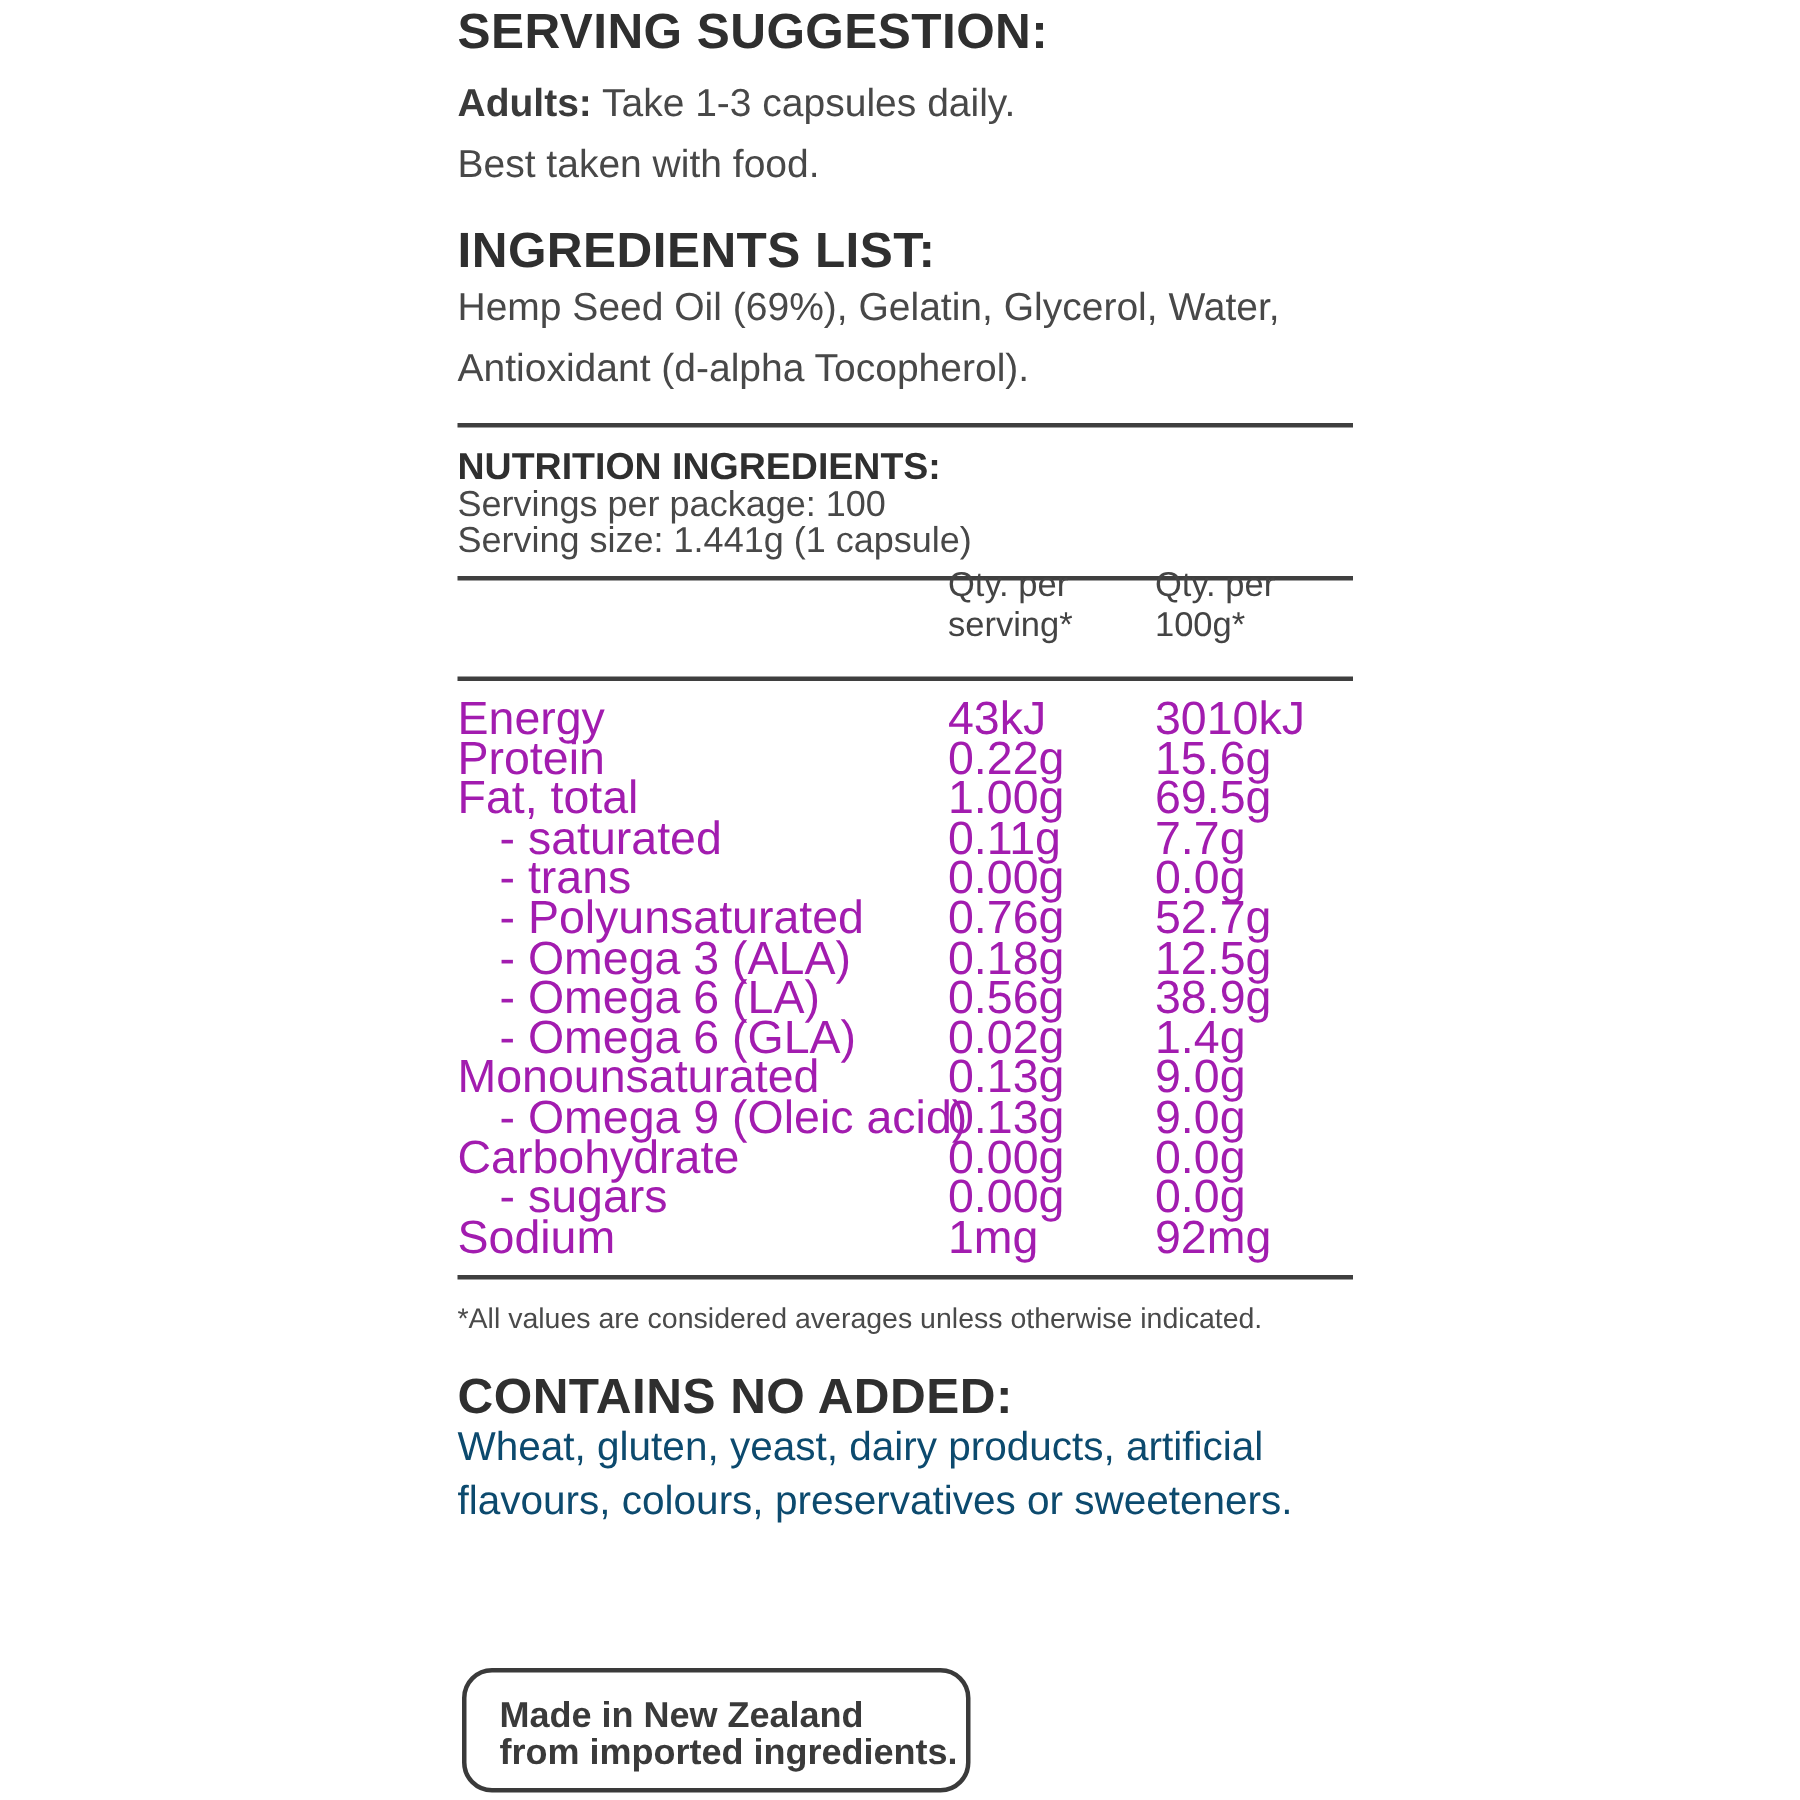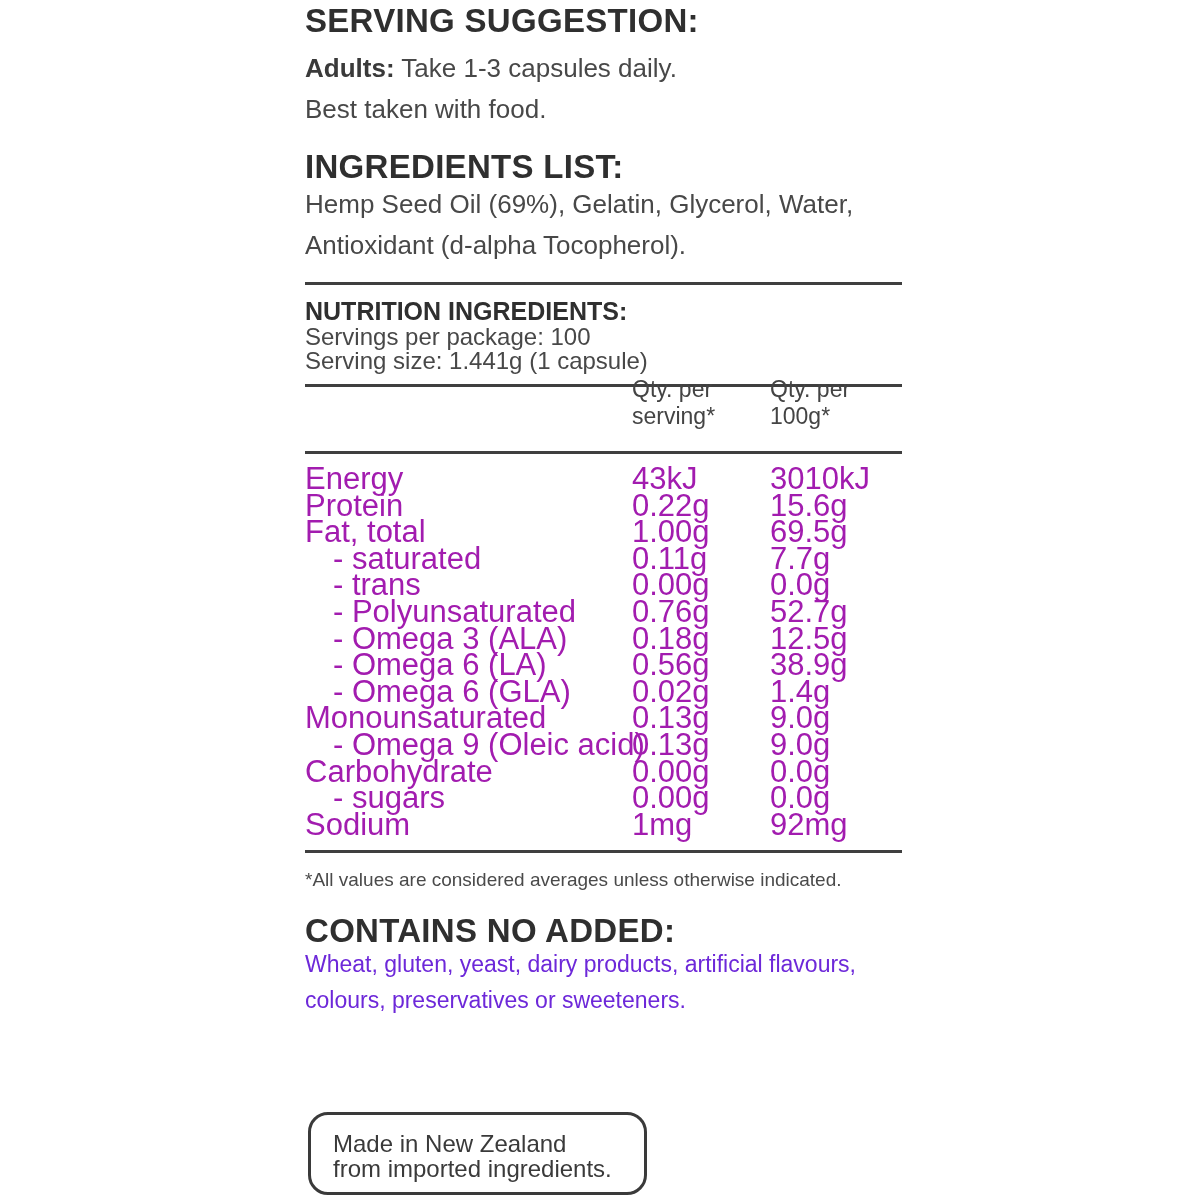--- a/index.html
+++ b/index.html
@@ -75,44 +75,44 @@
   }
   .cell.indent { padding-left: 28px; }
 
   .footnote {
     font-size: 19px;
     color: #4a4a4a;
     white-space: nowrap;
   }
 
   .contains-text {
-    font-size: 23px;
+    font-size: 27px;
     line-height: 36px;
-    color: #6d28d9;
+    color: #0c4a6e;
     width: 560px;
   }
 
   .origin-box {
     position: absolute;
     left: 3px;
     top: 1112px;
     width: 333px;
     height: 77px;
     border: 3px solid #3a3a3a;
     border-radius: 20px;
     box-sizing: content-box;
     padding: 0;
   }
   .origin-text {
     position: absolute;
     left: 22px;
     top: 16px;
     font-size: 24px;
     line-height: 25px;
-    font-weight: 400;
+    font-weight: 700;
     color: #3a3a3a;
     white-space: nowrap;
   }
 </style>
 </head>
 <body>
 
 <div class="sheet">
 
   <div class="abs section-heading" style="top:2px;">SERVING SUGGESTION:</div>

